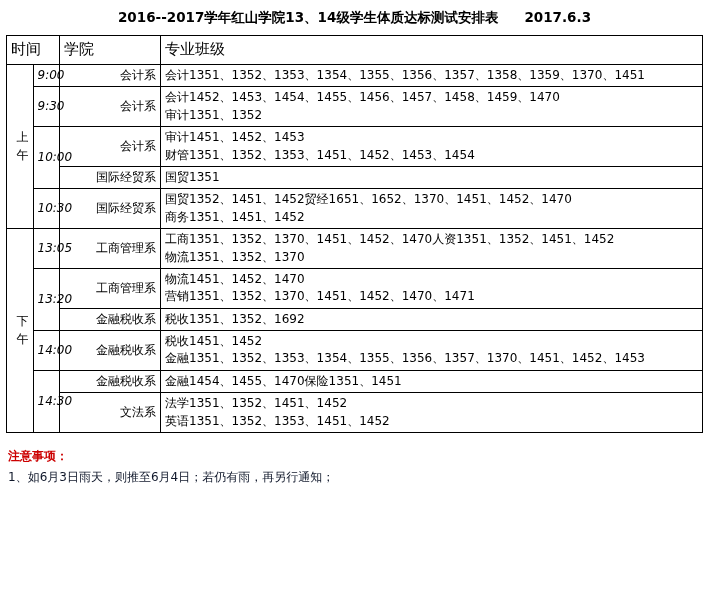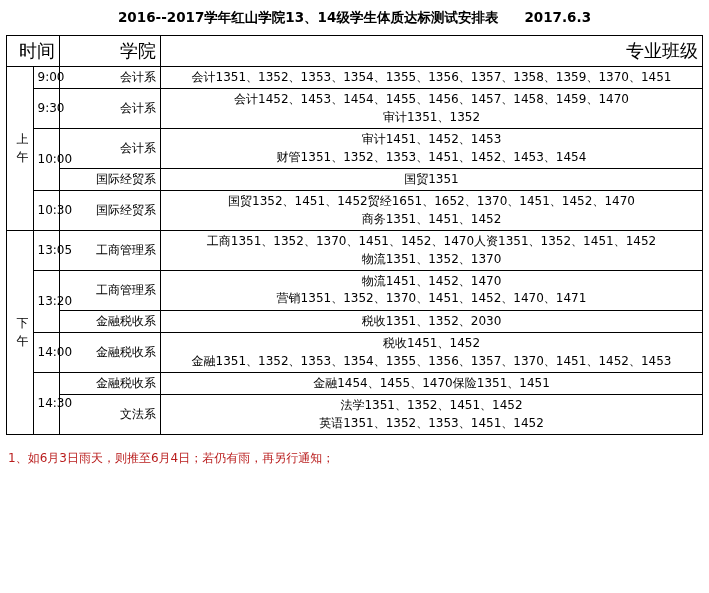--- a/index.html
+++ b/index.html
@@ -40,40 +40,40 @@
   }
   table.sched td, table.sched th {
     border: 1px solid #000000;
     font-size: 12px;
     font-weight: normal;
     padding: 2px 4px;
     vertical-align: middle;
     line-height: 1.45;
   }
   table.sched th {
-    text-align: right;
-    font-size: 18px;
+    text-align: left;
+    font-size: 15px;
     height: 24px;
   }
   .c-period { width: 44px; text-align: right; }
-  .c-time   { width: 52px; text-align: center; }
+  .c-time   { width: 52px; text-align: center; font-style: italic; }
   .c-dept   { width: 92px; text-align: right; }
-  .c-class  { text-align: center; padding-left: 6px; }
+  .c-class  { text-align: left; padding-left: 6px; }
   .notes {
     margin: 14px 0 0 8px;
     font-size: 12px;
     line-height: 1.62;
   }
   .notes .hd {
     font-weight: bold;
     color: #cc0000;
     margin-bottom: 2px;
   }
   .notes .line {
-    color: #b91c1c;
+    color: #0f172a;
   }
   .multi {
     white-space: pre-line;
   }
 </style>
 </head>
 <body>
 
 <div class="page">
 
@@ -126,21 +126,21 @@
 物流1351、1352、1370</td>
         </tr>
         <tr>
           <td class="c-time" rowspan="2">13:20</td>
           <td class="c-dept">工商管理系</td>
           <td class="c-class multi">物流1451、1452、1470
 营销1351、1352、1370、1451、1452、1470、1471</td>
         </tr>
         <tr>
           <td class="c-dept">金融税收系</td>
-          <td class="c-class multi">税收1351、1352、2030</td>
+          <td class="c-class multi">税收1351、1352、1692</td>
         </tr>
         <tr>
           <td class="c-time" rowspan="1">14:00</td>
           <td class="c-dept">金融税收系</td>
           <td class="c-class multi">税收1451、1452
 金融1351、1352、1353、1354、1355、1356、1357、1370、1451、1452、1453</td>
         </tr>
         <tr>
           <td class="c-time" rowspan="2">14:30</td>
           <td class="c-dept">金融税收系</td>
@@ -148,16 +148,17 @@
         </tr>
         <tr>
           <td class="c-dept">文法系</td>
           <td class="c-class multi">法学1351、1352、1451、1452
 英语1351、1352、1353、1451、1452</td>
         </tr>
       </tbody>
   </table>
 
   <div class="notes">
+    <div class="hd">注意事项：</div>
     <div class="line">1、如6月3日雨天，则推至6月4日；若仍有雨，再另行通知；</div>
   </div>
 
 </div>
 
 </body></html>

